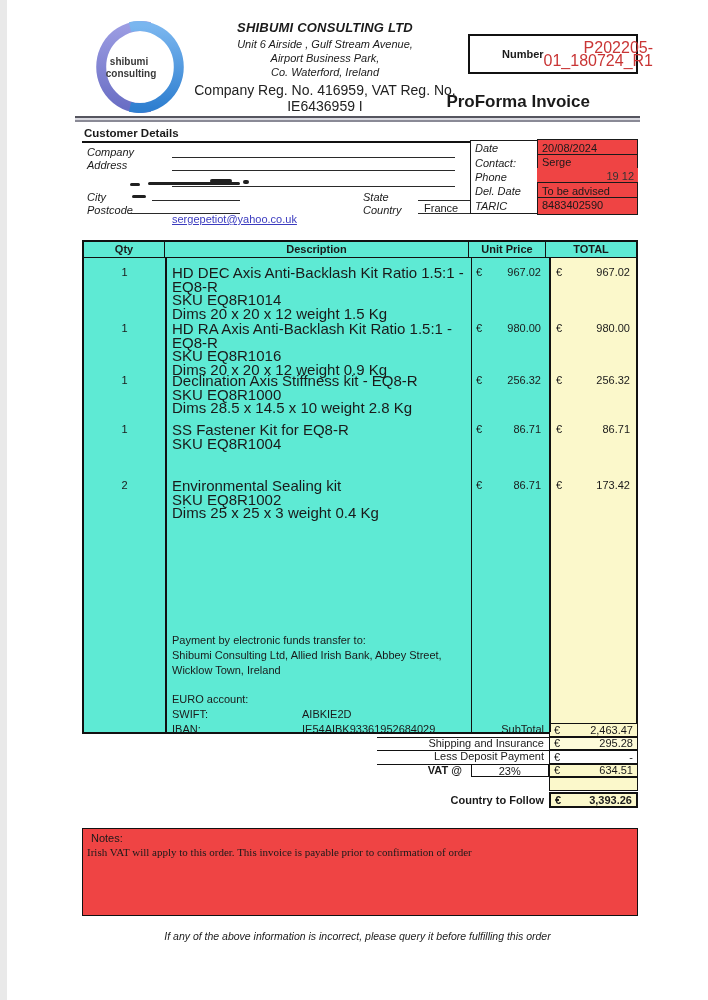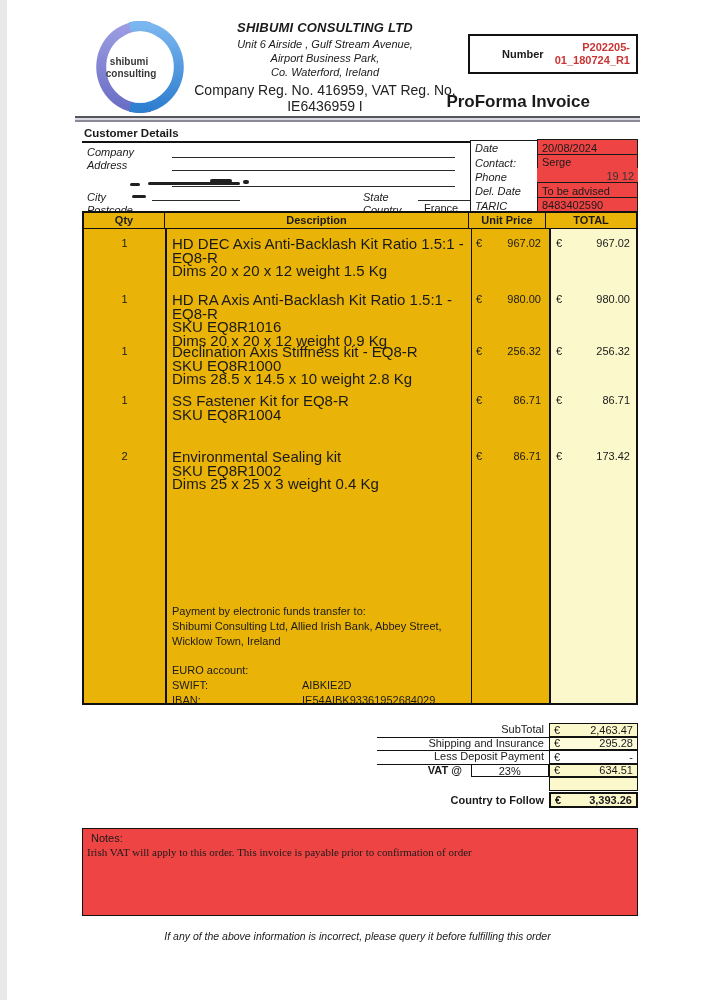--- a/index.html
+++ b/index.html
@@ -18,21 +18,21 @@
   .logo { left:84px; top:18px; width:112px; height:98px; }
   .company-block { left:175px; top:20px; width:300px; text-align:center; }
   .company-name { font-size:13px; font-weight:bold; font-style:italic; letter-spacing:.2px; }
   .company-addr { font-size:11px; font-style:italic; line-height:14px; margin-top:2px; }
   .company-reg  { font-size:14px; margin-top:3px; color:#222; }
 
   .number-box { left:468px; top:34px; width:170px; height:40px; border:2px solid #111;
                 display:flex; align-items:center; background:#fff; }
   .number-label { font-weight:bold; font-size:11px; margin-left:32px; }
   .number-value { flex:1; text-align:right; padding-right:6px; color:#c93535;
-                  font-weight:bold; font-size:11px; line-height:13px; white-space:pre-line; }
+                  font-weight:normal; font-size:16px; line-height:13px; white-space:pre-line; }
 
   .page-title { left:340px; top:92px; width:250px; text-align:right;
                 font-size:17px; font-weight:bold; }
   .double-rule { left:75px; top:116px; width:565px; height:6px;
                  border-top:2px solid #55555f; border-bottom:2px solid #8a8a96;
                  background:#d9d9e0; }
 
   
   .cust-title { left:84px; top:127px; font-weight:bold; font-size:11.5px; }
   .cust-rule  { left:82px; top:141px; width:388px; height:2px; background:#111; }
@@ -44,21 +44,21 @@
 
   
   .details { left:470px; top:140px; width:168px; border:1.5px solid #1a1a1a; border-right:none; background:#fff; }
   .drow { display:flex; height:14.4px; align-items:center; }
   .dlabel { width:66px; font-style:italic; padding-left:4px; font-size:11px; }
   .dval { flex:1; border:1px solid #1a1a1a; height:100%; padding:8px 4px; font-size:11px;
           line-height:13px; background:#ef4444; display:flex; align-items:center; }
   .dval.phone { border:none; border-bottom:1px solid #1a1a1a; justify-content:flex-end; color:#333; }
 
   
-  .invoice-table { left:82px; top:211px; width:556px; height:494px; border:2px solid #111; background:#eab308; }
+  .invoice-table { left:82px; top:240px; width:556px; height:494px; border:2px solid #111; background:#5eead4; }
   .thead { display:flex; height:16px; border-bottom:1.5px solid #111; font-weight:bold; }
   .thead > div { text-align:center; line-height:15px; font-size:11px; }
   .th-qty  { width:81px;  border-right:1.5px solid #111; }
   .th-desc { width:304px; border-right:1.5px solid #111; }
   .th-unit { width:77px;  border-right:1.5px solid #111; }
   .th-total{ flex:1; }
   .tbody { position:relative; height:474px; }
   .vline { position:absolute; top:0; bottom:0; width:1.5px; background:#111; z-index:2; }
   .vl1 { left:81px; } .vl2 { left:386.5px; } .vl3 { left:465px; }
   .total-col-bg { position:absolute; left:466.5px; right:0; top:0; bottom:0; background:#fbf8cb; z-index:0; }
@@ -210,20 +210,21 @@
   <div class="tbody">
     <div class="total-col-bg"></div>
     <div class="vline vl1"></div>
     <div class="vline vl2"></div>
     <div class="vline vl3"></div>
 
     <div class="item i1">
       <div class="qty">1</div>
       <div class="desc">
         <div>HD DEC Axis Anti-Backlash Kit Ratio 1.5:1 - EQ8-R</div>
+        <div>SKU EQ8R1014</div>
         <div>Dims 20 x 20 x 12 weight 1.5 Kg</div>
       </div>
       <div class="cur-unit">€</div>
       <div class="val-unit">967.02</div>
       <div class="cur-total">€</div>
       <div class="val-total">967.02</div>
     </div>
 
     <div class="item i2">
       <div class="qty">1</div>

